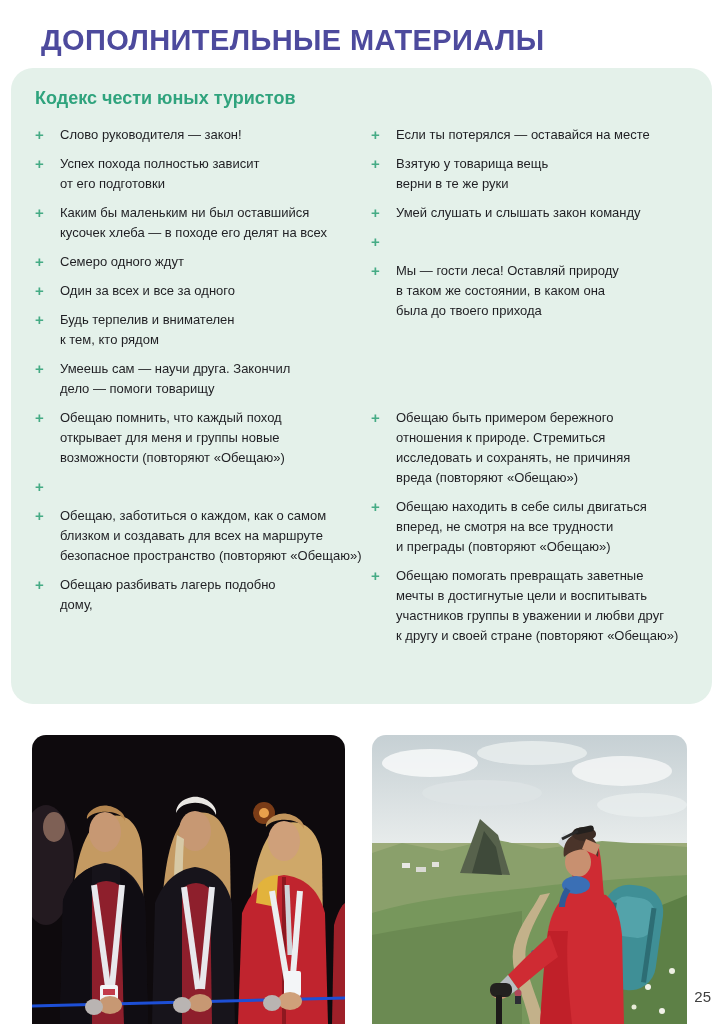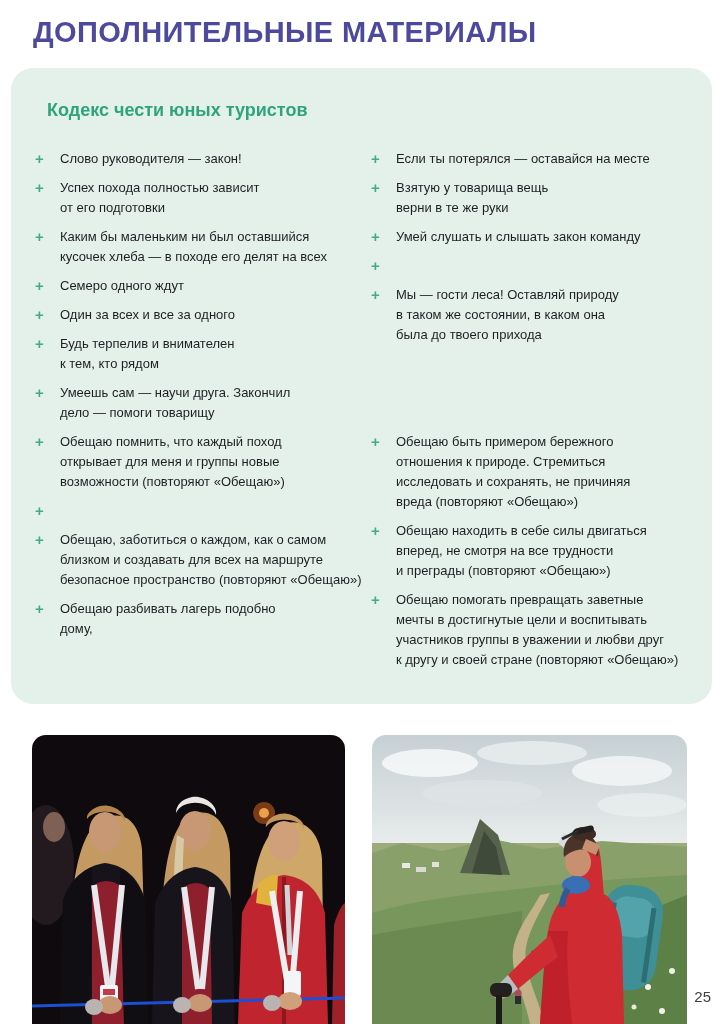--- a/index.html
+++ b/index.html
@@ -3,31 +3,31 @@
 <meta charset="utf-8">
 <style>
   html,body{margin:0;padding:0;}
   body{
     width:723px;height:1024px;position:relative;overflow:hidden;
     background:#ffffff;
     font-family:"Liberation Sans", sans-serif;
     color:var(--text,#1f1f23);
   }
   .page-title{
-    position:absolute;left:33px;top:16px;margin:0;
+    position:absolute;left:33px;top:16px;margin:8px;
     font-size:29px;font-weight:700;letter-spacing:.4px;
     color:var(--title,#4d4a9d);
   }
   .panel{
     position:absolute;left:11px;top:68px;width:701px;height:636px;
     background:var(--panel-bg,#e4f1ea);
     border-radius:22px;box-sizing:border-box;overflow:hidden;
   }
   .section-heading{
-    margin:12px;padding:20px 0 16px 24px;
+    margin:0;padding:20px 0 16px 24px;
     font-size:18px;font-weight:700;
     color:var(--heading,#2fa37d);
   }
   .section-heading.second{padding-top:18px;}
   .cols{display:flex;gap:8px;padding:0 12px 0 24px;}
   .col{width:328px;box-sizing:border-box;}
   .item{display:flex;margin:0 0 9px 0;}
   .plus{
     flex:0 0 25px;font-weight:700;font-size:15px;line-height:20px;
     color:var(--bullet,#45ab85);

